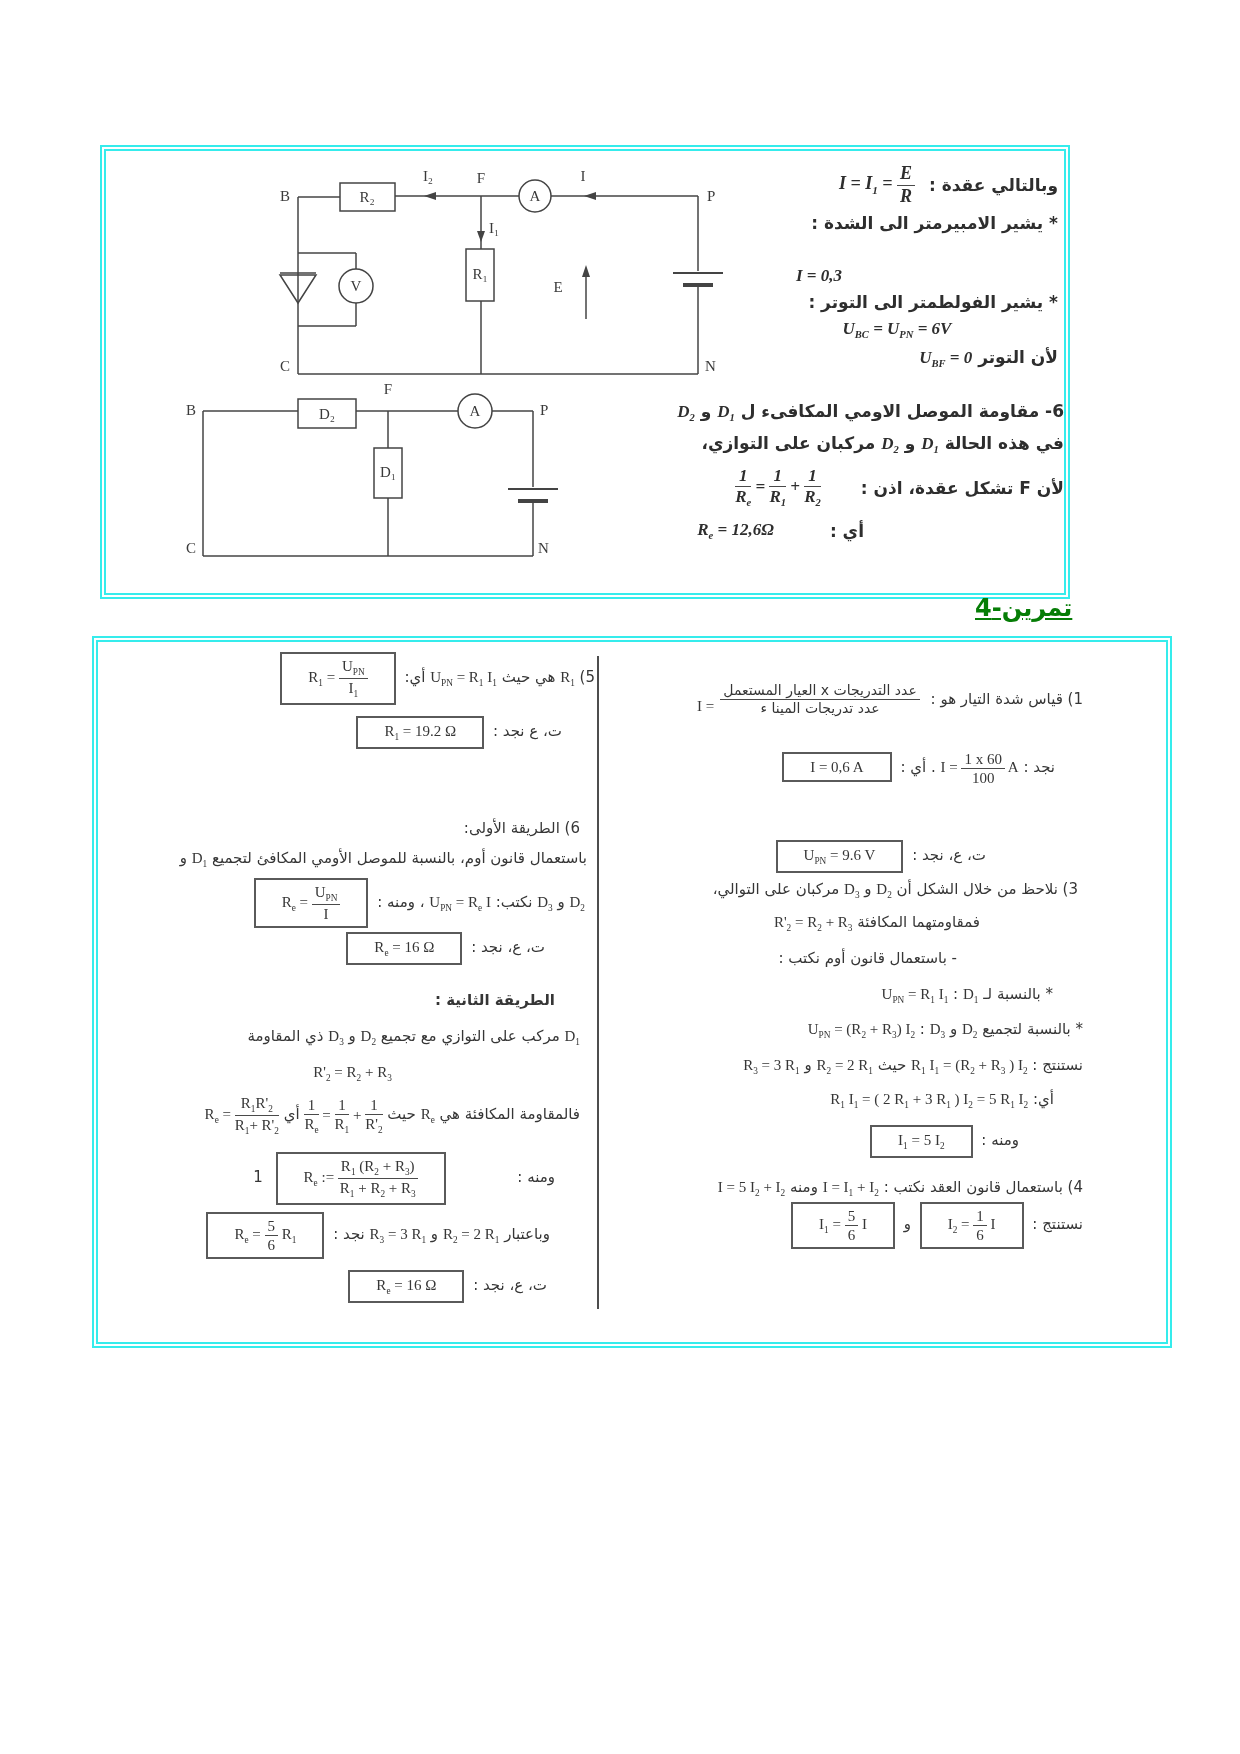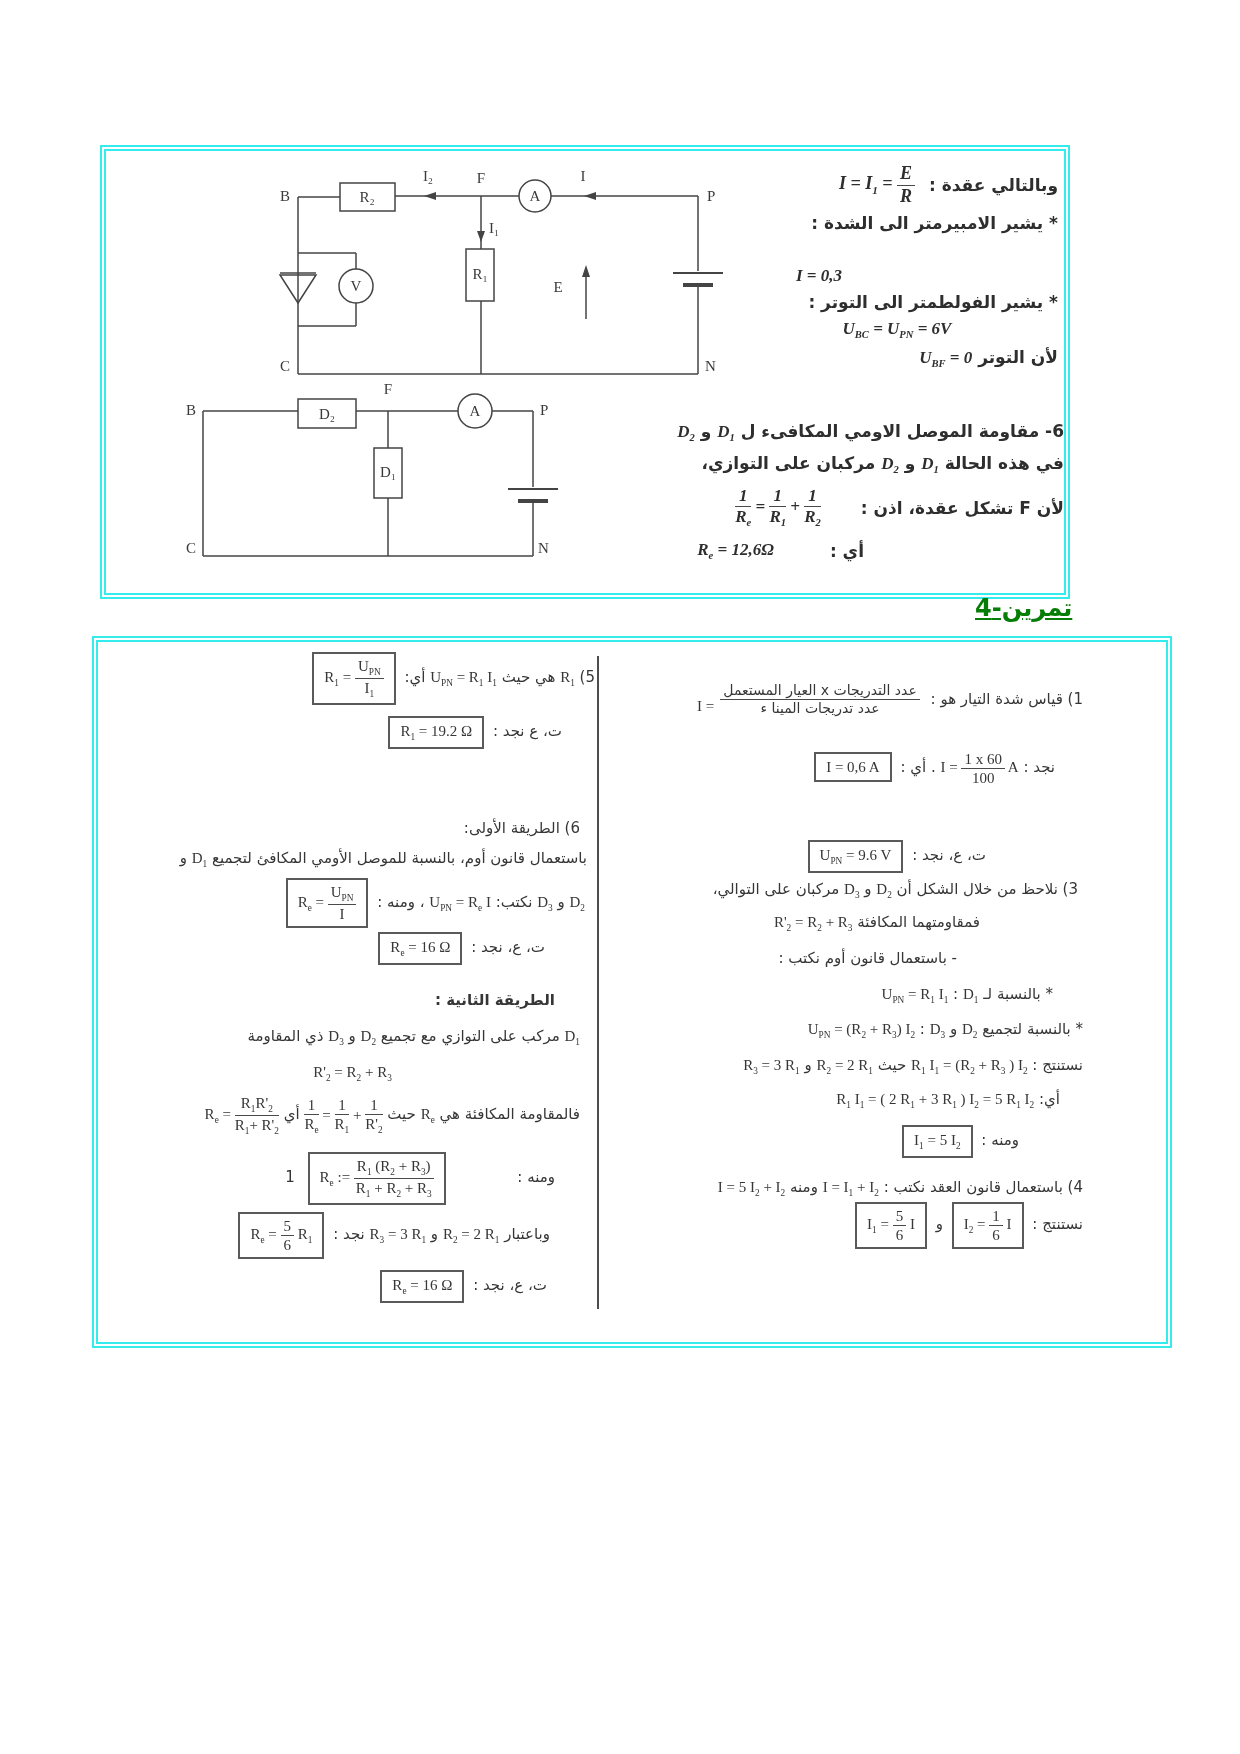--- a/index.html
+++ b/index.html
@@ -13,47 +13,47 @@
   svg{position:absolute;overflow:visible;}
   .cktlabel{font-family:"Liberation Serif",serif;font-size:15px;fill:#3a3a3a;}
   
   .tb{position:absolute;direction:rtl;font-size:17px;font-weight:600;color:#2e2e2e;}
   .tb .line{white-space:nowrap;}
   .m{font-family:"Liberation Serif",serif;direction:ltr;unicode-bidi:isolate;display:inline-block;font-weight:500;}
   .it{font-style:italic;font-weight:bold;}
   .frac{display:inline-flex;flex-direction:column;text-align:center;vertical-align:middle;line-height:1.2;}
   .frac > span:first-child{border-bottom:1.4px solid #4a4a4a;padding:0 3px;}
   .arfrac{direction:rtl;font-size:14px;margin:0 6px;}
-  .vbox{border:2px solid #5a5a5a;padding:3px 10px;display:inline-block;direction:ltr;unicode-bidi:isolate;
+  .vbox{border:2px solid #5a5a5a;padding:3px 26px;display:inline-block;direction:ltr;unicode-bidi:isolate;
         font-family:"Liberation Serif",serif;margin:0 4px;}
   sub{font-size:0.62em;}
   
   .tb1{left:630px;top:12px;width:322px;}
   .tb1 .line{margin-bottom:6px;}
   .tb1 .l1{display:flex;flex-direction:row;align-items:center;gap:14px;justify-content:flex-start;}
   .tb1 .l3{padding-left:60px;text-align:left;margin-top:32px;}
   .tb1 .l5{text-align:center;}
   .tb1 .l6{padding-left:40px;}
-  .tb2{left:487px;top:250px;width:471px;font-size:17px;margin-top:20px;}
+  .tb2{left:487px;top:250px;width:471px;font-size:17px;}
   .tb2 .line{margin-bottom:10px;}
   .tb2 .l3{display:flex;align-items:center;gap:40px;}
   .tb2 .l4{display:flex;align-items:center;gap:56px;margin-right:200px;}
   
   .col{position:absolute;top:0;height:100%;}
   #rcol{left:505px;width:480px;}
   #lcol{left:12px;width:485px;}
   .divider{position:absolute;left:499px;top:14px;width:2px;height:653px;background:#4d4d4d;}
   .row{position:absolute;white-space:nowrap;direction:rtl;font-size:15px;color:#363636;line-height:1.35;}
   .row .m{font-size:15px;}
   .fl{float:left;}
   
   .rc1{top:40px;right:0;}  .rc2{top:108px;right:28px;} .rc3{top:160px;right:10px;}
   .rc4{top:198px;right:97px;} .rc5{top:237px;right:5px;} .rc6{top:270px;right:103px;}
   .rc7{top:306px;right:126px;} .rc8{top:342px;right:30px;} .rc9{top:377px;right:0;}
-  .rc10{top:413px;right:0;} .rc11{top:447px;right:23px;} .rc12{top:483px;right:64px;}
+  .rc10{top:413px;right:0;} .rc11{top:447px;right:29px;} .rc12{top:483px;right:64px;}
   .rc13{top:535px;right:0;} .rc14{top:560px;right:0;} .rc15{top:622px;right:70px;}
   
   .lc1{top:10px;right:0;} .lc2{top:74px;right:33px;} .lc3{top:108px;right:40px;}
   .lc4{top:176px;right:15px;} .lc5{top:206px;right:8px;} .lc6{top:236px;right:10px;}
   .lc7{top:290px;right:50px;} .lc8{top:348px;right:40px;font-weight:600;}
   .lc9{top:384px;right:15px;} .lc10{top:420px;right:0;width:100%;text-align:center;}
   .lc11{top:452px;right:15px;} .lc12{top:510px;right:40px;} .lc13{top:570px;right:45px;}
   .lc14{top:628px;right:48px;}
   .lc12 .vbox{margin-right:67px;margin-left:8px;}
   .rc1 .fl{margin-top:14px;}

